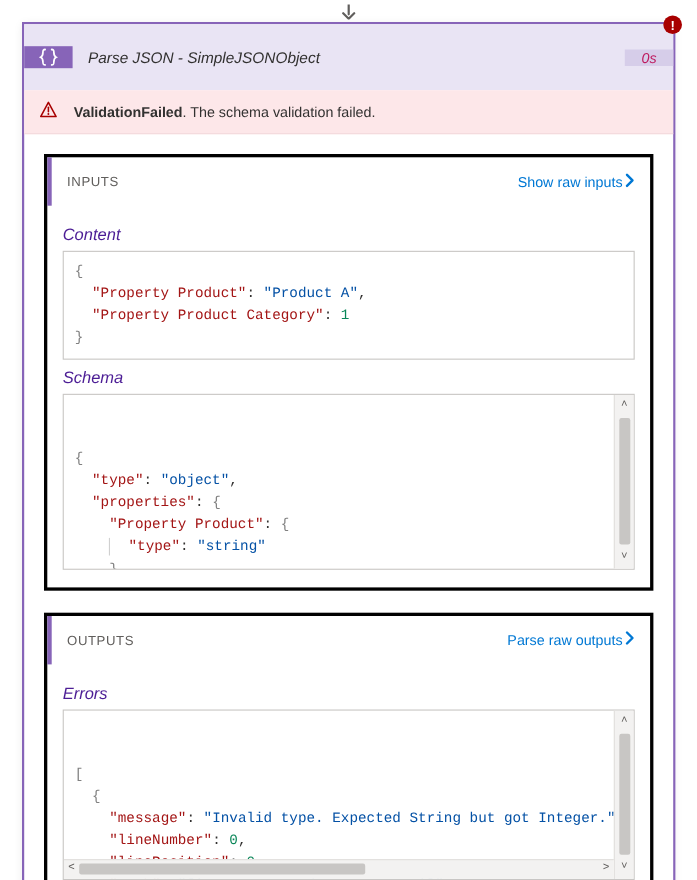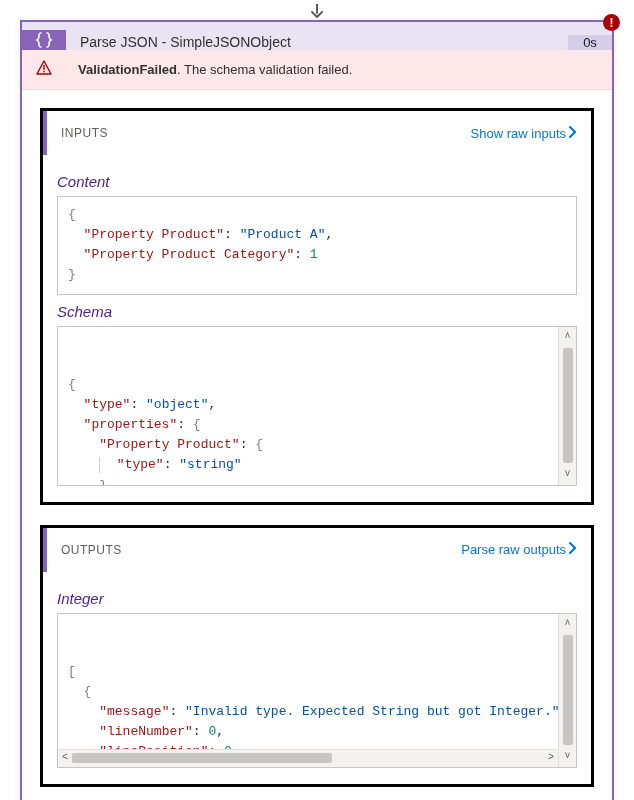--- a/index.html
+++ b/index.html
@@ -33,23 +33,24 @@
     color: #fff;
     font-size: 12px;
     font-weight: bold;
     display: flex;
     align-items: center;
     justify-content: center;
     z-index: 5;
   }
   .card-header {
     display: flex;
-    align-items: flex-end;
+    align-items: center;
     background: #e9e4f4;
-    height: 28px;
+    height: 60px;
+    font-style: italic;
   }
   .card-header .icon-slot {
     width: 44px;
     background: #8764b8;
     display: flex;
     align-items: center;
     justify-content: center;
   }
   .card-header .title {
     flex: 1;
@@ -59,29 +60,29 @@
     font-size: 14px;
     color: #323130;
   }
   .card-header .duration {
     background: #d6cde9;
     width: 44px;
     display: flex;
     align-items: center;
     justify-content: center;
     font-size: 13px;
-    color: #0f172a;
+    color: #be185d;
   }
   .error-banner {
     background: #fde7e9;
     color: #323130;
     padding: 10px 14px;
     display: flex;
     align-items: center;
-    gap: 26px;
+    gap: 15px;
     font-size: 13px;
     border-bottom: 1px solid #f3dadd;
   }
   .error-banner .warn-icon {
     color: #a80000;
     flex-shrink: 0;
   }
   .error-banner strong { font-weight: 600; }
   .card-body { padding: 18px 18px 22px 18px; }
   .section {
@@ -236,21 +237,21 @@
       <div class="section-head">
         <div class="label">OUTPUTS</div>
         <div class="link">
           <span>Parse raw outputs</span>
           <span><svg width="9" height="14" viewBox="0 0 9 14">
                 <path d="M2 2 L7 7 L2 12" stroke="#0078d4" stroke-width="2.2" fill="none" stroke-linecap="round" stroke-linejoin="round"></path>
               </svg></span>
         </div>
       </div>
       <div class="section-body">
-        <div class="field-label">Integer</div>
+        <div class="field-label">Errors</div>
         <div class="code-box scroll-v scroll-h" style="height:155px">
           <div><span class="tok-brace">[</span>
   <span class="tok-brace">{</span>
     <span class="tok-key">"message"</span><span class="tok-punc">: </span><span class="tok-str">"Invalid type. Expected String but got Integer."</span><span class="tok-punc">,</span>
     <span class="tok-key">"lineNumber"</span><span class="tok-punc">: </span><span class="tok-num">0</span><span class="tok-punc">,</span>
     <span class="tok-key">"linePosition"</span><span class="tok-punc">: </span><span class="tok-num">0</span><span class="tok-punc">,</span>
     <span class="tok-key">"path"</span><span class="tok-punc">: </span><span class="tok-str">"['Property Product Category']"</span><span class="tok-punc">,</span>
     
     </div>
           <div class="scrollbar-v">

